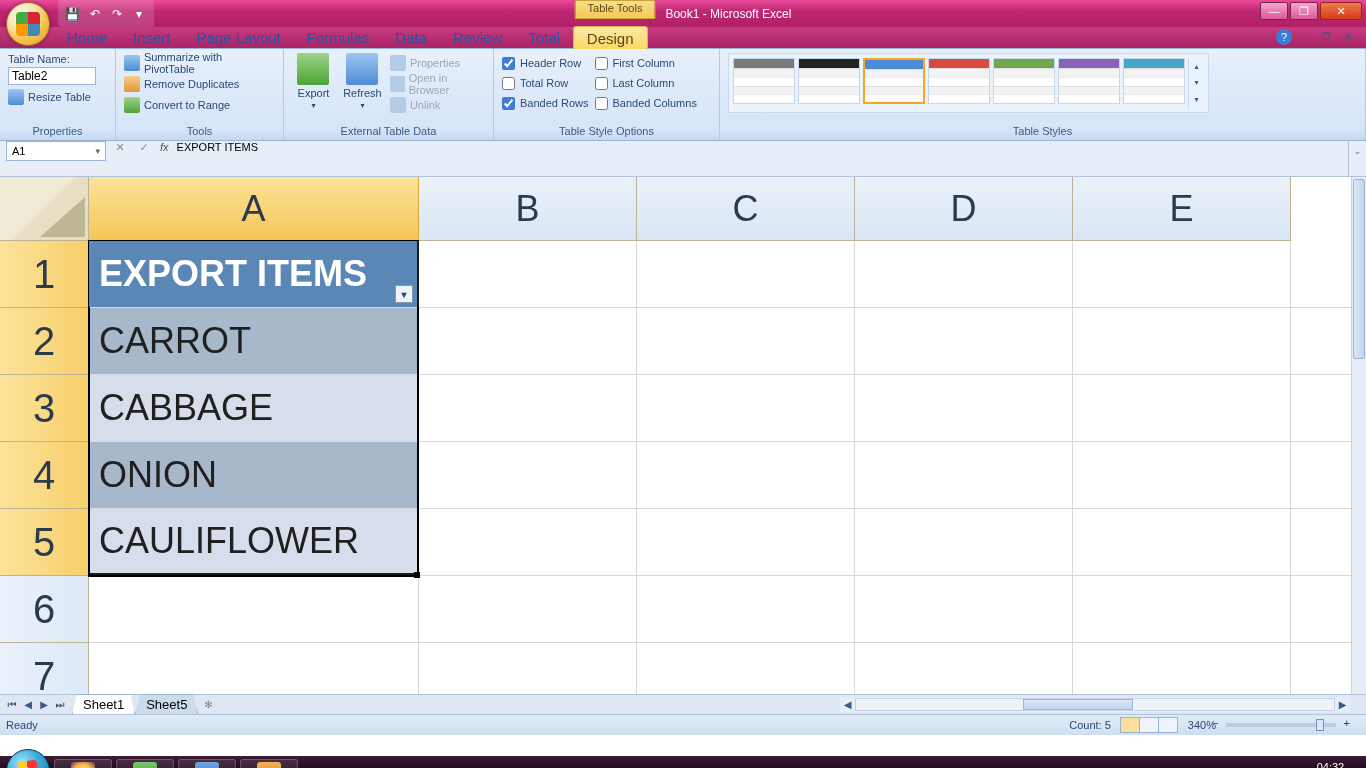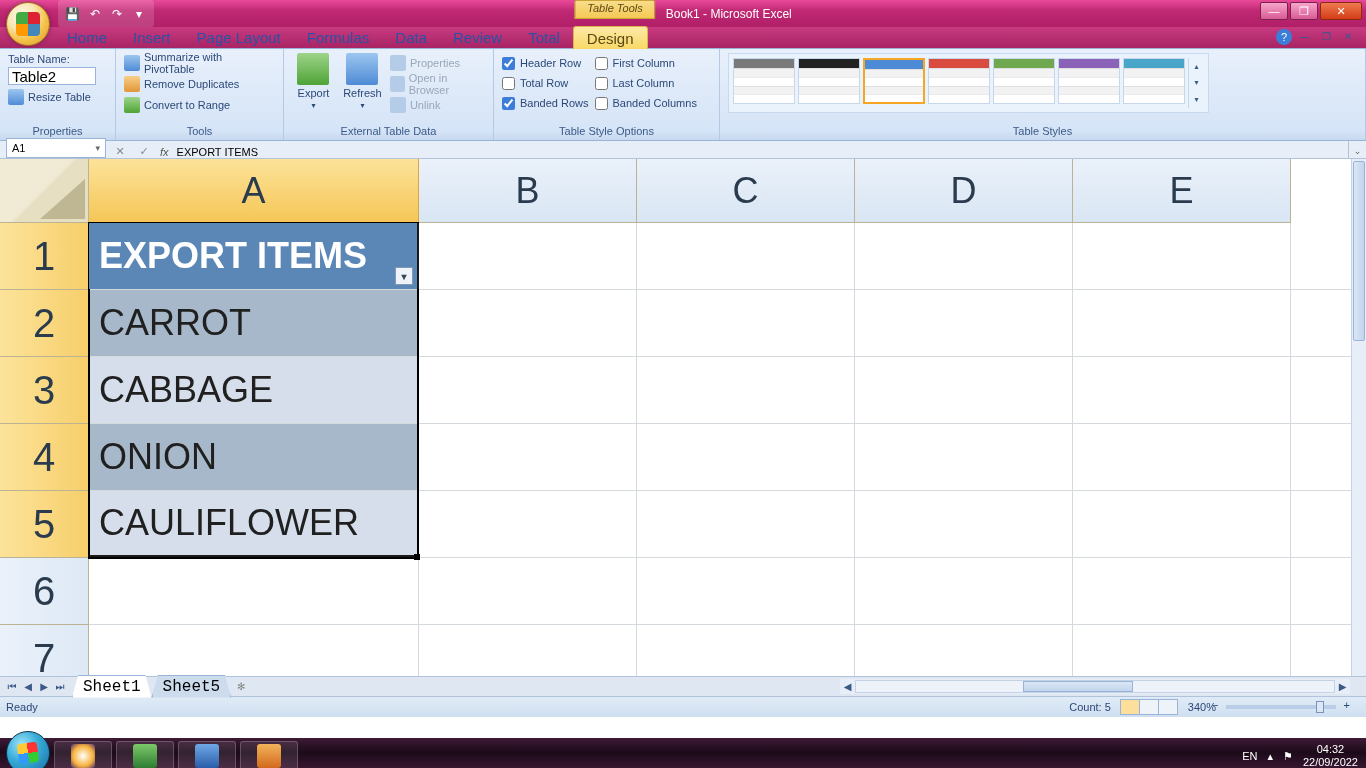--- a/index.html
+++ b/index.html
@@ -5,62 +5,62 @@
 * { margin: 0; padding: 0; box-sizing: border-box; font-family: "Segoe UI", Tahoma, sans-serif; }
 html, body { width: 1366px; height: 768px; overflow: hidden; background: #fff; }
 
 
 .titlebar { height: 27px; background: linear-gradient(#e94a9a, #c02873 40%, #b01f67); display: flex; align-items: center; position: relative; }
 .office-btn { width: 44px; height: 44px; border-radius: 50%; background: radial-gradient(circle at 35% 30%, #fff8e8, #f8e7b4 35%, #f6c34a 60%, #d7972b); border: 1px solid #a06f1f; position: absolute; left: 6px; top: 2px; z-index: 50; box-shadow: 0 0 4px rgba(0,0,0,.3); display:flex;align-items:center;justify-content:center;}
 .office-btn::after{content:"";width:24px;height:24px;background:conic-gradient(#d23 0 25%,#48b 0 50%,#f90 0 75%,#4a4 0);border-radius:4px;}
 .qat { margin-left: 58px; display: flex; gap: 4px; align-items: center; height: 100%; padding: 0 6px; background: rgba(255,255,255,.15); border-radius: 3px; }
 .qat-btn { width: 18px; height: 18px; display:flex;align-items:center;justify-content:center;color:#fff;font-size:12px;}
 .title-center { position:absolute; left:50%; transform:translateX(-50%); display:flex; align-items:center; gap:10px;}
-.table-tools-badge { background: linear-gradient(#f9dd8b,#f4c955); border: 1px solid #cba437; padding: 1px 12px 0; font-size: 11px; color: #5c4a14; height: 19px; margin-top:-8px; border-radius: 2px 2px 0 0; font-style: italic;}
+.table-tools-badge { background: linear-gradient(#f9dd8b,#f4c955); border: 1px solid #cba437; padding: 1px 12px 0; font-size: 11px; color: #5c4a14; height: 19px; margin-top:-8px; border-radius: 2px 2px 0 0;}
 .title-text { color: #fff; font-size: 12px;}
 .win-controls { position: absolute; right: 4px; top: 2px; display: flex; }
 .win-btn { width: 28px; height: 18px; border:1px solid #7a2249; background:linear-gradient(#f7a6cb,#d95995); color:#fff; font-size:11px; display:flex;align-items:center;justify-content:center; margin-left:2px; border-radius:2px;}
 .win-btn.close { background: linear-gradient(#ef7a4f,#d43c17); border-color:#8a2a10; width:42px;}
 
 
 .tabstrip { height: 22px; background: linear-gradient(#c83a80,#a82464); display: flex; align-items: flex-end; padding-left: 54px; border-bottom: 1px solid #9ab3d8; position:relative;}
 .tab { padding: 3px 13px 2px; font-size: 15px; color: #2952a3; cursor:default;}
 .tab.contextual { background: linear-gradient(#fce9a6,#f8d866); border: 1px solid #d8b64a; border-bottom: none; color: #5a4712; border-radius: 3px 3px 0 0; margin-bottom:-1px;}
 .tabstrip-right { position:absolute; right:8px; top:2px; display:flex; gap:8px; align-items:center;}
 .help-icon{width:16px;height:16px;border-radius:50%;background:#3b7dd8;color:#fff;font-size:11px;display:flex;align-items:center;justify-content:center;}
 .mdi-btn{width:14px;height:12px;font-size:10px;color:#34598e;}
 
 
 .ribbon { height: 92px; background: linear-gradient(#e8f0fb, #d5e4f7 90%, #c7d9ef); border-bottom: 1px solid #9ab3d8; display: flex; }
 .rgroup { border-right: 1px solid #b4c9e4; padding: 4px 8px 0; display: flex; flex-direction: column; justify-content: space-between; }
 .rgroup-title { text-align: center; font-size: 11px; color: #3b5a88; padding: 1px 0 3px; }
 .rgroup-body { flex: 1; display: flex; gap: 6px; align-items: flex-start; }
 .rlabel { font-size: 11px; color: #2b4877; }
-.rinput { width: 88px; height: 18px; border: 1px solid #9ab3d8; background: #fff; font-size: 15px; padding: 0 3px; }
+.rinput { width: 88px; height: 18px; border: 1px solid #9ab3d8; background: #fff; font-size: 12px; padding: 0 3px; }
 .rbtn-sm { font-size: 11px; color: #2b4877; display: flex; align-items: center; gap: 4px; height: 20px; }
 .rbtn-sm.disabled { color: #9aa7b8; }
 .ricon { width: 16px; height: 16px; background: #b5cce8; display:inline-block; border-radius:2px;}
 .ricon.green{background:linear-gradient(#9dd48a,#4fa336);}
 .ricon.blue{background:linear-gradient(#9cc6ef,#4e8bd6);}
 .ricon.orange{background:linear-gradient(#f7cf87,#e2963a);}
 .rbigbtn { display:flex; flex-direction:column; align-items:center; width:46px; font-size:11px; color:#2b4877; gap:2px;}
 .rbigbtn .ricon{width:32px;height:32px;}
 .chk { display:flex; align-items:center; gap:5px; font-size:11px; color:#2b4877; height:20px;}
 .chk input{width:13px;height:13px;accent-color:#3b7dd8;}
 .styles-gallery { display:flex; gap:3px; padding:4px; background:#eaf2fb; border:1px solid #c7d9ef; height:60px;}
 .style-thumb { width:62px; height:46px; border:1px solid #c7d7ea; background:#fff; display:flex; flex-direction:column;}
 .style-thumb.selected{border:2px solid #f5a623; box-shadow:0 0 0 1px #fff inset;}
 .style-thumb .hdr{height:9px;}
 .style-thumb .row{flex:1; border-top:1px solid rgba(0,0,0,.08);}
 .style-thumb .row.band{background:rgba(0,0,0,.05);}
 .gallery-more{width:16px;display:flex;flex-direction:column;justify-content:space-around;align-items:center;border-left:1px solid #c7d9ef;}
 .gallery-more span{font-size:8px;color:#3b5a88;}
 
 
-.formulabar { height: 18px; background: #e8eef7; border-bottom: 1px solid #b1c3da; display: flex; align-items: flex-end; }
+.formulabar { height: 36px; background: #e8eef7; border-bottom: 1px solid #b1c3da; display: flex; align-items: flex-start; }
 .namebox { width: 100px; height: 20px; border: 1px solid #9ab3d8; background: #fff; margin: 0 2px 0 6px; font-size: 11px; padding: 0 5px; display:flex;align-items:center;justify-content:space-between;}
 .namebox span:last-child{color:#666;font-size:9px;}
 .fb-btn { width: 24px; text-align: center; font-size: 11px; color: #888; }
 .fx { font-style: italic; font-size: 11px; color: #555; padding: 0 4px; }
 .formula-input { flex: 1; font-size: 11px; padding: 0 4px; }
 .fb-expand{width:18px;text-align:center;color:#666;border-left:1px solid #b1c3da;height:100%;line-height:20px;font-size:9px;}
 
 
 .gridwrap { position: relative; height: 517px; background: #fff; overflow:hidden;}
 .corner { position:absolute; left:0; top:0; width:89px; height:64px; background:linear-gradient(135deg,#f1ead5 48%,#e7dfc2 52%); border-right:1px solid #bcb294; border-bottom:1px solid #bcb294;}
@@ -85,21 +85,21 @@
 .sel-marquee{position:absolute;left:-1px;top:-1px;width:331px;height:337px;border:2px solid #000;pointer-events:none;}
 .sel-handle{position:absolute;right:-3px;bottom:-3px;width:6px;height:6px;background:#000;}
 
 .vscroll{position:absolute;right:0;top:0;width:15px;height:100%;background:#e8eef7;border-left:1px solid #c4d2e6;}
 .vscroll .thumb{position:absolute;top:2px;left:1px;width:12px;height:180px;background:linear-gradient(90deg,#dbe7f5,#c2d5ec);border:1px solid #9ab3d8;border-radius:2px;}
 
 
 .sheettabs { height: 20px; background: #dfe7f2; border-top: 1px solid #b1c3da; display: flex; align-items: center; position:relative;}
 .st-nav { display:flex; padding:0 4px;}
 .st-nav span{width:16px;text-align:center;font-size:10px;color:#3b5a88;}
-.st-tab { padding: 2px 10px; font-size: 16px; background: #fff; border: 1px solid #9ab3d8; border-bottom: none; margin-top:-1px; clip-path: polygon(8% 0,92% 0,100% 100%,0 100%); font-family: Liberation Mono, monospace;}
+.st-tab { padding: 2px 10px; font-size: 13px; background: #fff; border: 1px solid #9ab3d8; border-bottom: none; margin-top:-1px; clip-path: polygon(8% 0,92% 0,100% 100%,0 100%);}
 .st-tab.inactive{background:#cddced;}
 .st-new{width:20px;font-size:10px;color:#888;text-align:center;}
 .hscroll{position:absolute;right:16px;top:2px;width:510px;height:15px;background:#e8eef7;display:flex;align-items:center;}
 .hscroll .track{flex:1;background:#eef3fa;border:1px solid #c4d2e6;height:13px;position:relative;}
 .hscroll .thumb{position:absolute;left:35%;width:110px;height:11px;background:linear-gradient(#dbe7f5,#c2d5ec);border:1px solid #9ab3d8;top:0;}
 .hscroll .arr{width:15px;text-align:center;font-size:10px;color:#3b5a88;}
 
 
 .statusbar { height: 21px; background: linear-gradient(#e0ebf7,#cfdff0); border-top:1px solid #b1c3da; display:flex; align-items:center; font-size:11px; color:#2b4877; padding:0 6px; justify-content:space-between;}
 .sb-right{display:flex;align-items:center;gap:10px;}

